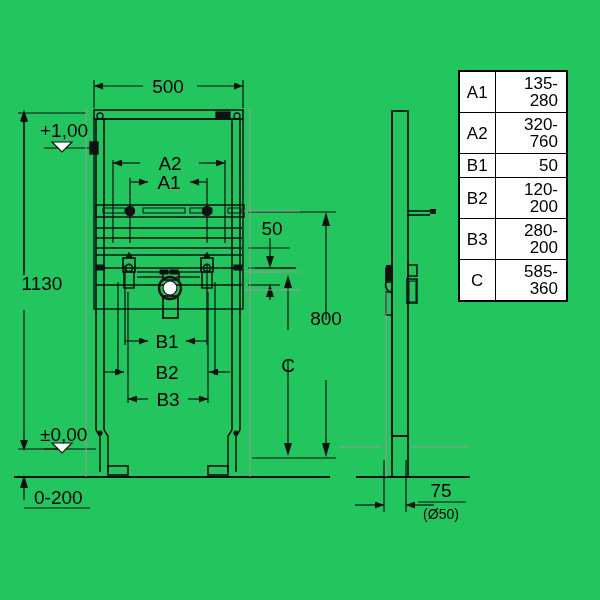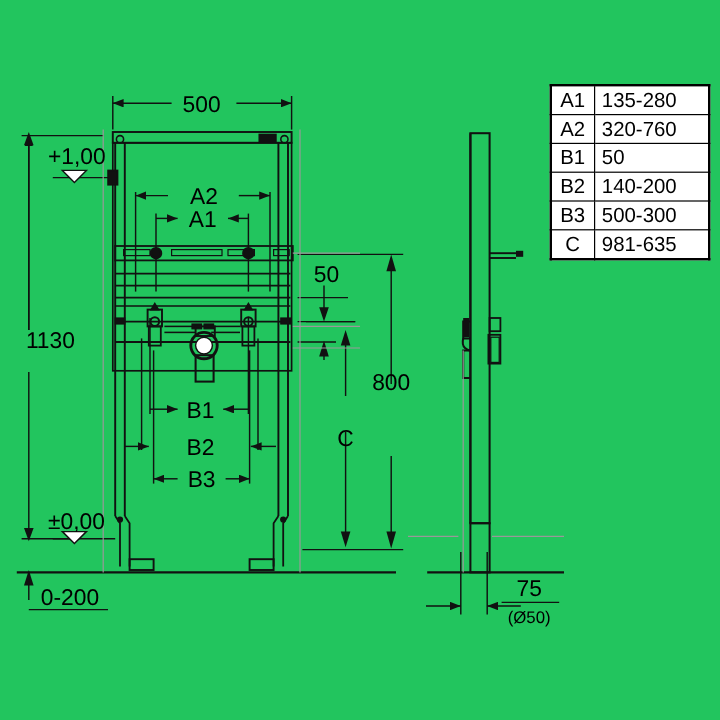--- a/index.html
+++ b/index.html
@@ -13,21 +13,21 @@
              font-size:14px;fill:#000;}
   
   #spec-table{position:absolute;left:458px;top:70px;
               border-collapse:collapse;border:2px solid #000;
               background:#fff;}
   #spec-table td{border:1px solid #000;
                  font-family:"Liberation Sans","DejaVu Sans",sans-serif;
                  font-size:17px;line-height:1;padding:3px 6px;height:23px;
                  box-sizing:border-box;}
   #spec-table td.key{width:36px;text-align:center;font-weight:400;}
-  #spec-table td.val{width:96px;text-align:left;padding-right:8px;}
+  #spec-table td.val{width:72px;text-align:right;padding-right:8px;}
 </style>
 </head>
 <body>
 
 <div id="stage">
 
 <svg width="600" height="600" viewBox="0 0 600 600">
   <defs>
     <marker id="ahR" markerWidth="9" markerHeight="7" refX="9" refY="3.5" orient="auto" markerUnits="userSpaceOnUse">
       <path d="M0,0 L9,3.5 L0,7 z" fill="#111"></path>
@@ -311,26 +311,26 @@
         <tr>
           <td class="key">A2</td>
           <td class="val">320-760</td>
         </tr>
         <tr>
           <td class="key">B1</td>
           <td class="val">50</td>
         </tr>
         <tr>
           <td class="key">B2</td>
-          <td class="val">140-200</td>
+          <td class="val">120-200</td>
         </tr>
         <tr>
           <td class="key">B3</td>
-          <td class="val">500-300</td>
+          <td class="val">280-200</td>
         </tr>
         <tr>
           <td class="key">C</td>
-          <td class="val">981-635</td>
+          <td class="val">585-360</td>
         </tr>
       </tbody>
 </table>
 
 </div>
 
 </body></html>

